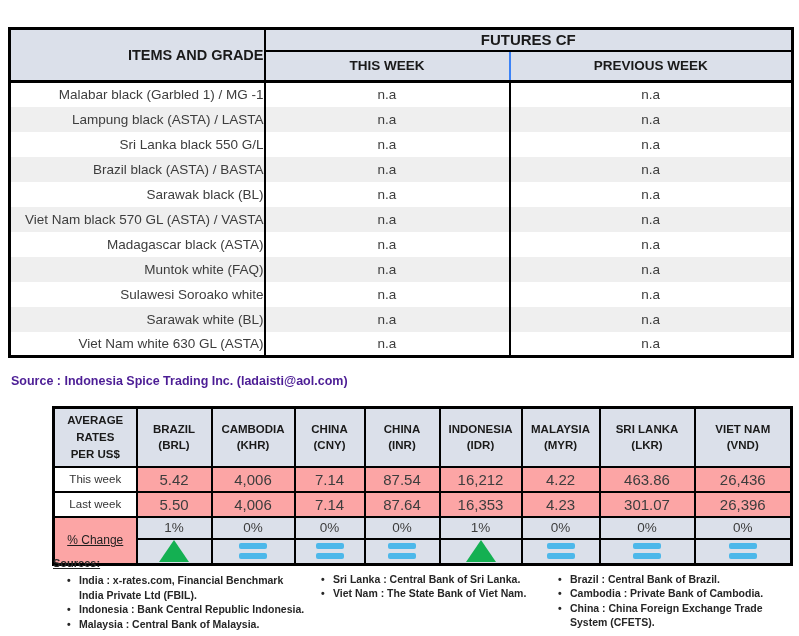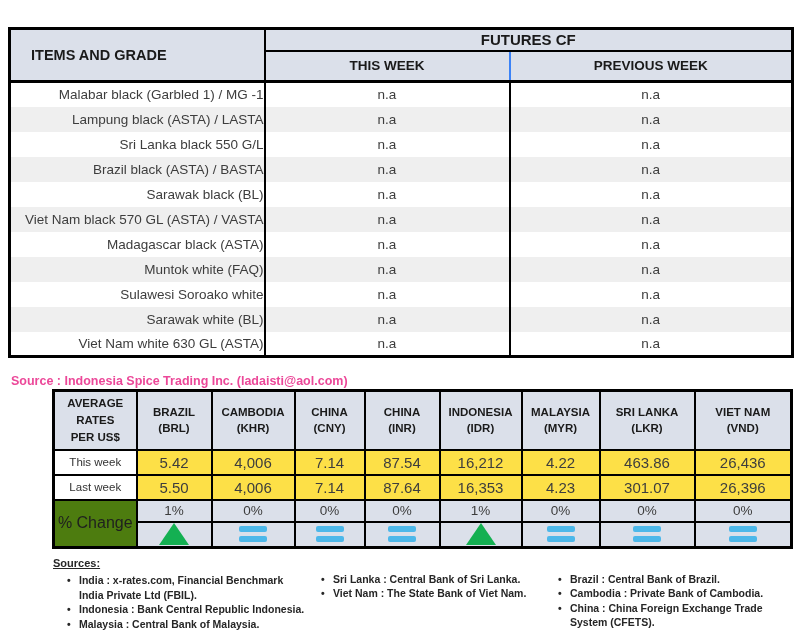--- a/index.html
+++ b/index.html
@@ -6,51 +6,51 @@
   html,body { width:799px; height:636px; background:#fff; overflow:hidden;
     font-family:"Liberation Sans","DejaVu Sans",sans-serif; }
   .page { position:relative; width:799px; height:636px; background:#fff; }
 
   
   .futures-wrap { position:absolute; left:8px; top:27px; }
   table.futures { border-collapse:collapse; table-layout:fixed; width:783px;
     border:3px solid #000; }
   table.futures th, table.futures td { overflow:hidden; }
   .futures thead th { background:#dbe0ea; color:#1a1a1a; font-weight:bold; }
-  .futures .items-hdr { width:255px; text-align:left; padding-left:20px;
+  .futures .items-hdr { width:255px; text-align:right; padding-left:20px;
     font-size:14.5px; border-right:2px solid #000; }
   .futures .group-hdr { height:22px; text-align:center; font-size:15px;
     border-bottom:2px solid #000; }
   .futures .week-hdr { height:31px; text-align:center; font-size:13.5px; }
   .futures .week-hdr.prev { border-left:2px solid #3b82f6; }
   .futures thead { border-bottom:3px solid #000; }
   .futures tbody td { height:25px; font-size:13.5px; color:#3d3d3d;
     vertical-align:middle; }
   .futures tbody tr:nth-child(even) { background:#efefef; }
   .futures td.item { padding-left:4px; text-align:right; }
   .futures td.val { text-align:center; border-left:2px solid #000; }
   .futures col.c1 { width:255px; } .futures col.c2 { width:245px; }
   .futures col.c3 { width:283px; }
 
   
   .source-line { position:absolute; left:11px; top:374px; font-size:12.5px;
-    font-weight:bold; color:#ec4899; }
-
-  
-  .rates-wrap { position:absolute; left:52px; top:389px; }
+    font-weight:bold; color:#4c1d95; }
+
+  
+  .rates-wrap { position:absolute; left:52px; top:406px; }
   table.rates { border-collapse:collapse; table-layout:fixed; width:738px;
     border:3px solid #000; }
   .rates th, .rates td { border:2px solid #000; vertical-align:middle;
     text-align:center; overflow:hidden; }
   .rates .r-head th { background:#dbe0ea; height:59px; font-size:11.5px;
     font-weight:bold; color:#1a1a1a; line-height:1.45; }
   .rates .r-label-hdr { padding:0 10px; }
   .rates .r-rowlabel { font-size:11.5px; color:#333; height:25px; background:#fff; }
-  .rates .r-val { font-size:15px; color:#3d3d3d; height:25px; background:#fde047; }
-  .rates .r-changelabel { background:#4d7c0f; font-size:16px; color:#1f1f1f; }
+  .rates .r-val { font-size:15px; color:#3d3d3d; height:25px; background:#fca5a5; }
+  .rates .r-changelabel { background:#fca5a5; font-size:12px; color:#1f1f1f;text-decoration:underline; }
   .rates .r-pctval { background:#dbe0ea; font-size:13.5px; color:#3d3d3d;
     height:22px; border-bottom:1.5px solid #000; }
   .rates .r-iconcell { background:#dbe0ea; height:26px; line-height:0; }
   .trend-up { display:inline-block; width:0; height:0;
     border-left:15px solid transparent; border-right:15px solid transparent;
     border-bottom:22px solid #14b052; }
   .trend-flat { display:inline-flex; flex-direction:column; gap:4px; }
   .trend-flat::before, .trend-flat::after { content:""; display:block;
     width:28px; height:6px; background:#4db8ea; border-radius:2px; }
 

